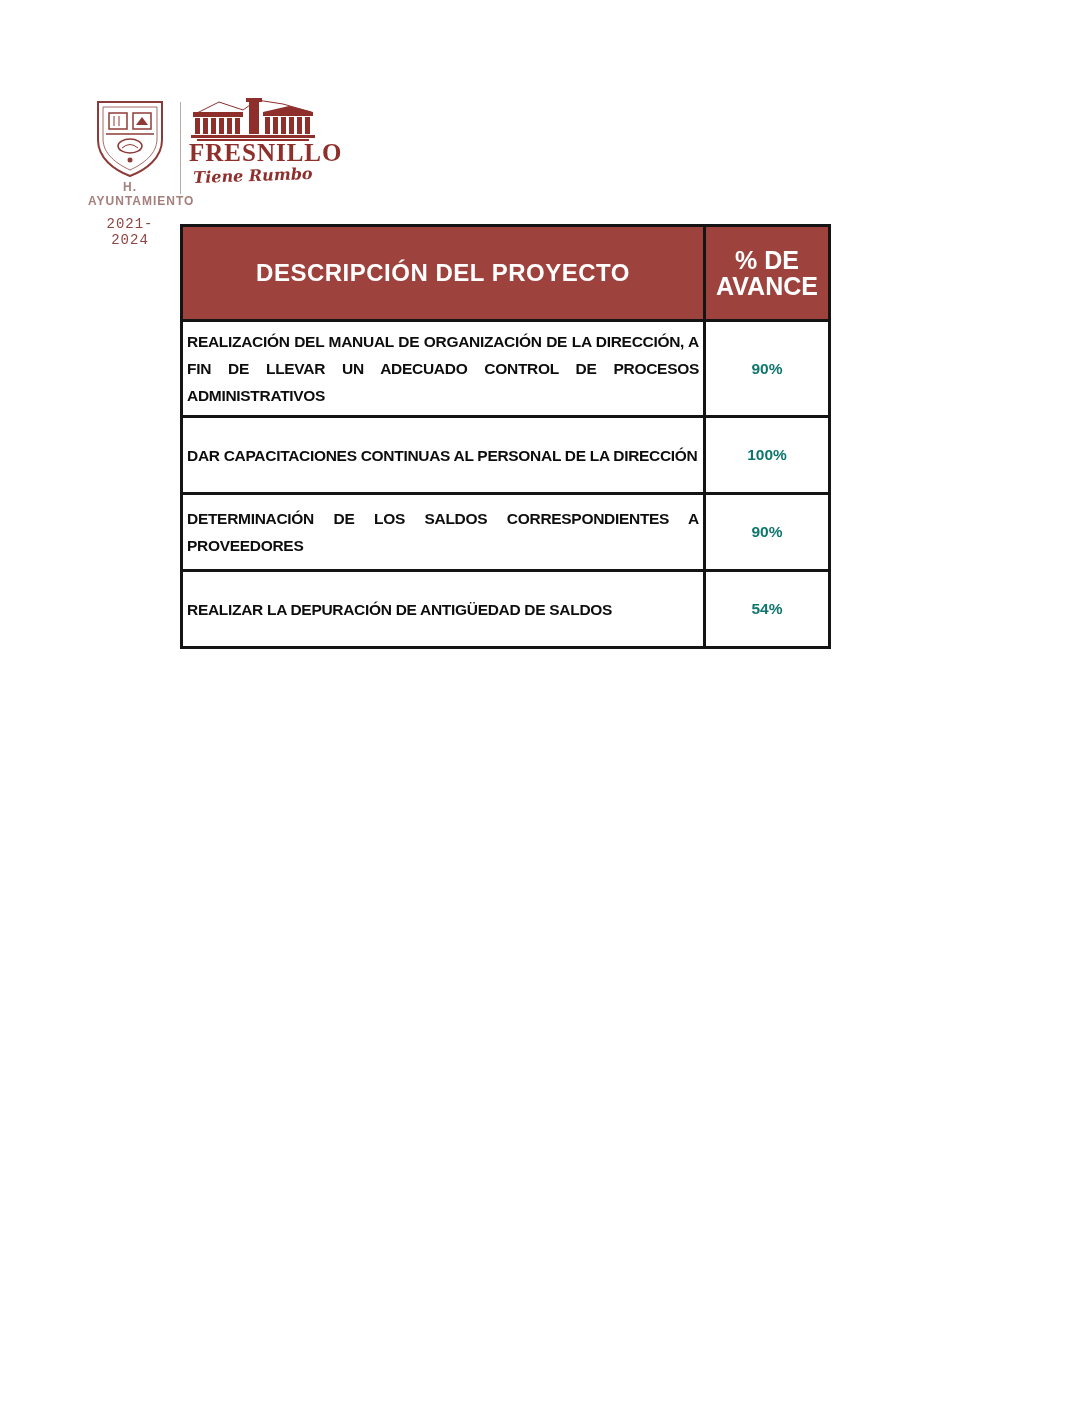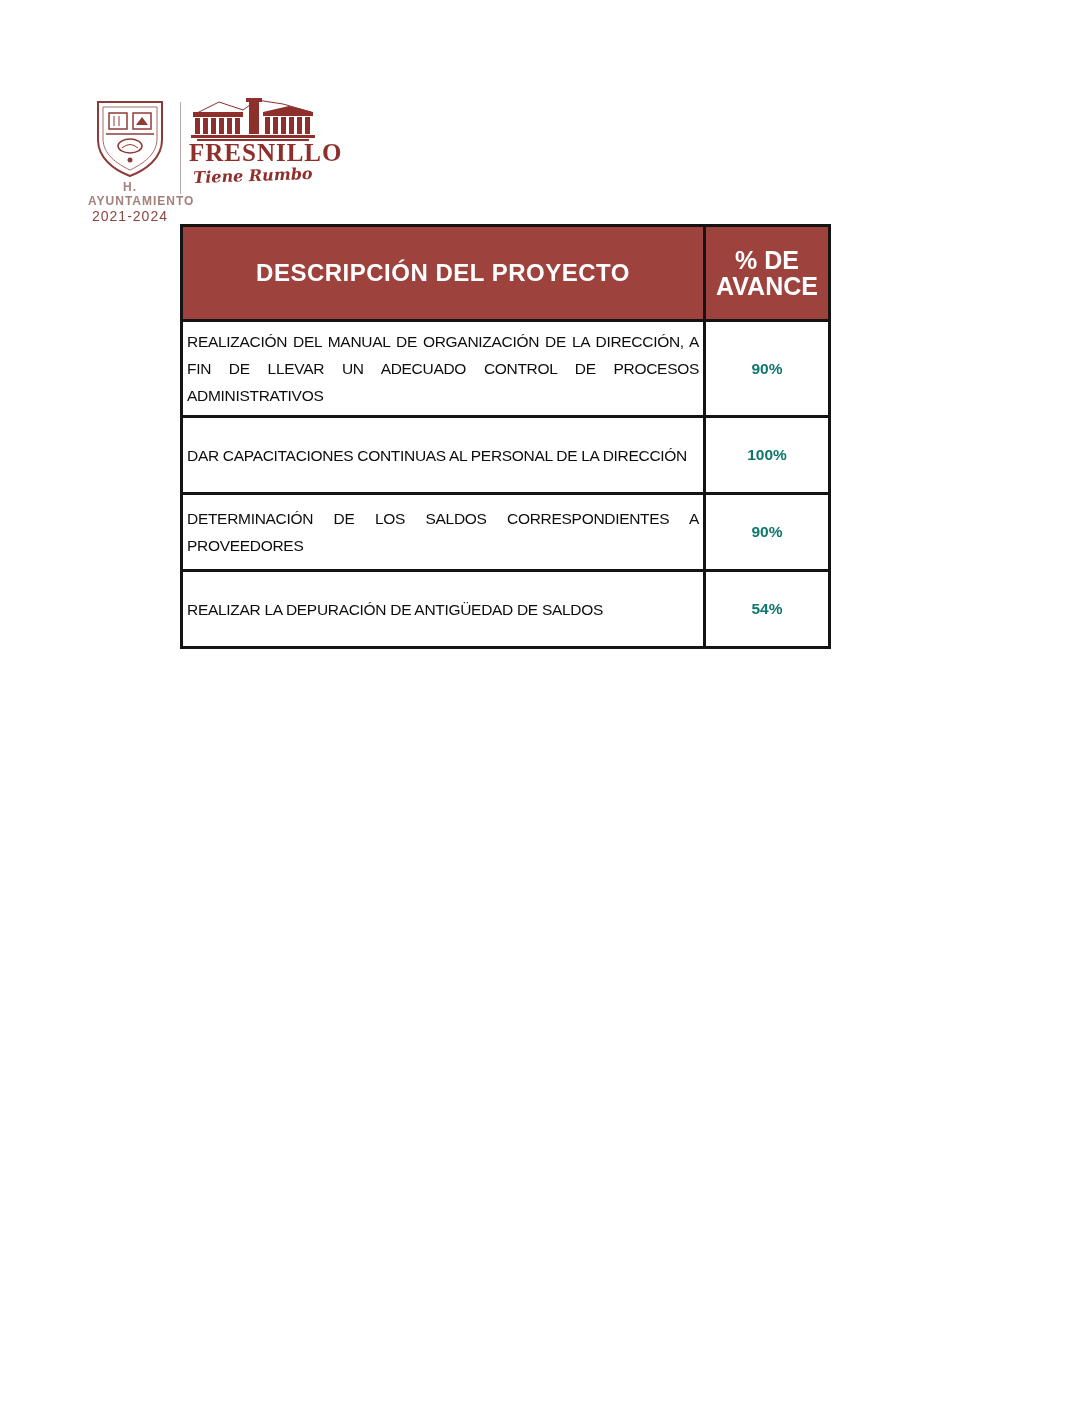--- a/index.html
+++ b/index.html
@@ -17,22 +17,22 @@
 
   .logo-group { position: absolute; left: 88px; top: 98px; display: flex; align-items: flex-start; }
 
   .shield-block { width: 84px; text-align: center; }
   .shield-block svg { display: block; margin: 0 auto; }
   .shield-caption-1 {
     margin-top: 2px; font-size: 12px; letter-spacing: 1px;
     color: #a57f7c; font-weight: 700;
   }
   .shield-caption-2 {
-    font-family: Liberation Sans, sans-serif;
-    font-size: 14px; color: #8e4440; letter-spacing: 1px;
+    font-family: Liberation Mono, monospace;
+    font-size: 14px; color: #8e4440; letter-spacing: 1px; margin-top: 8px;
   }
 
   .logo-divider { width: 1px; height: 92px; background: #b9a9a8; margin: 4px 8px 0 8px; }
 
   .fresnillo-block { width: 128px; text-align: center; }
   .fresnillo-block svg { display: block; margin: 0 auto; }
   .fresnillo-name {
     font-family: "Liberation Serif", serif;
     font-size: 25px; font-weight: 700; color: #8e2f2c;
     letter-spacing: 1px; line-height: 26px; margin-top: -2px;
@@ -73,21 +73,21 @@
     text-align: center;
   }
   th.th-desc { font-size: 24px; letter-spacing: 0.5px; }
   th.th-pct  { font-size: 25px; line-height: 26px; padding: 0 10px; }
 
   table.poa td { background: #ffffff; }
   td.td-desc {
     padding: 6px 4px 6px 4px;
     height: 62px;
     font-size: 15.5px;
-    font-weight: 400;
+    font-weight: 700;
     letter-spacing: -0.3px;
     line-height: 27px;
     color: #0d0d0d;
     text-align: justify;
     -moz-text-align-last: left;
     text-align-last: left;
     vertical-align: middle;
     margin-left: 14px;
   }
   td.td-pct {

